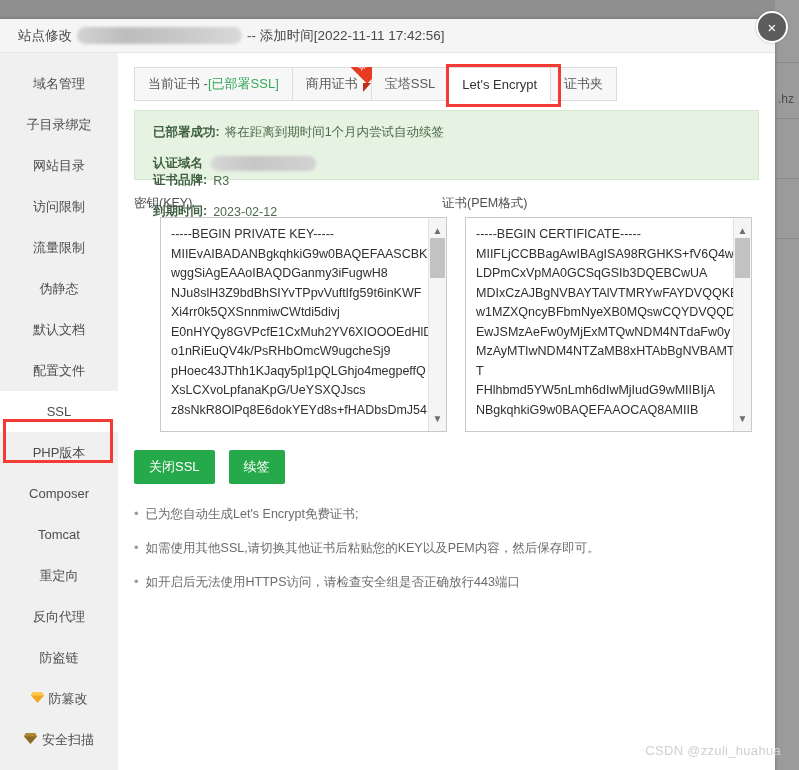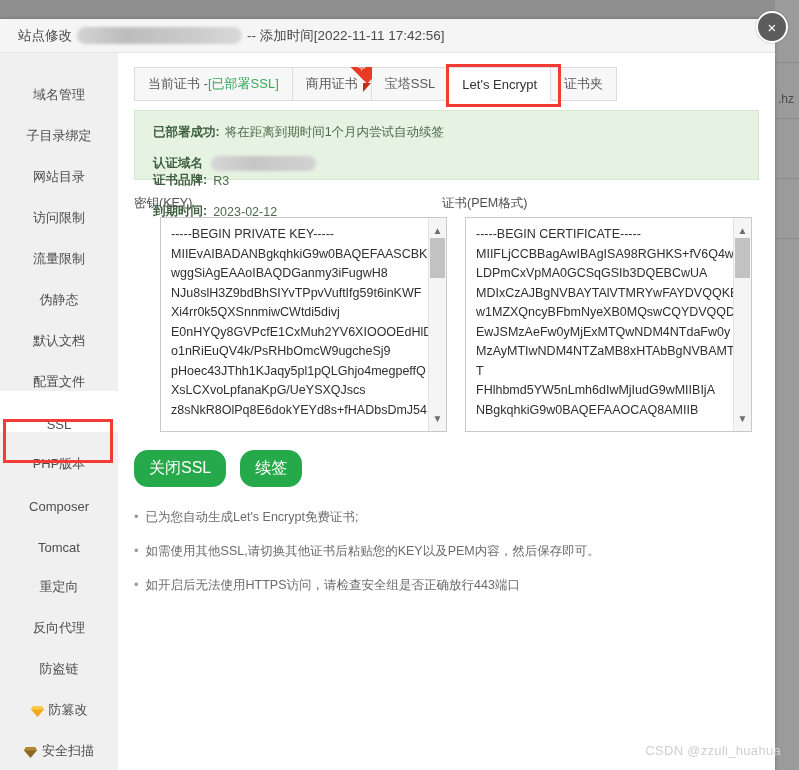--- a/index.html
+++ b/index.html
@@ -80,21 +80,21 @@
 
   
   .sidebar {
     width: 118px; background: #f0f0f0;
     padding-top: 10px;
     flex: 0 0 118px;
     position: relative;
   }
   .side-item {
     height: 41px;
-    display: flex; align-items: flex-end;
+    display: flex; align-items: center;
     justify-content: center;
     font-size: 13px; color: #4d4d4d;
     cursor: pointer;
     position: relative;
   }
   .side-item .gem { margin-right: 5px; font-size: 12px; line-height: 1; }
   .side-item.active { background: #ffffff; }
   .side-highlight {
     position: absolute; left: 3px; top: 366px;
     width: 110px; height: 44px;
@@ -206,23 +206,23 @@
   .sbar .thumb {
     position: absolute; top: 20px; left: 1px;
     width: 15px; height: 40px; background: #c2c2c2;
   }
 
   
   .btnrow { display: flex; gap: 14px; margin-top: 18px; }
   .btn {
     background: #26a94a;
     color: #fff;
-    font-size: 16px;
+    font-size: 13px;
     padding: 8px 15px;
-    border: none; border-radius: 14px;
+    border: none; border-radius: 2px;
     cursor: pointer;
   }
 
   
   .notes { margin-top: 22px; }
   .note {
     font-size: 12.5px; color: #6b6b6b;
     margin-bottom: 17px;
     display: flex; align-items: flex-start;
   }

